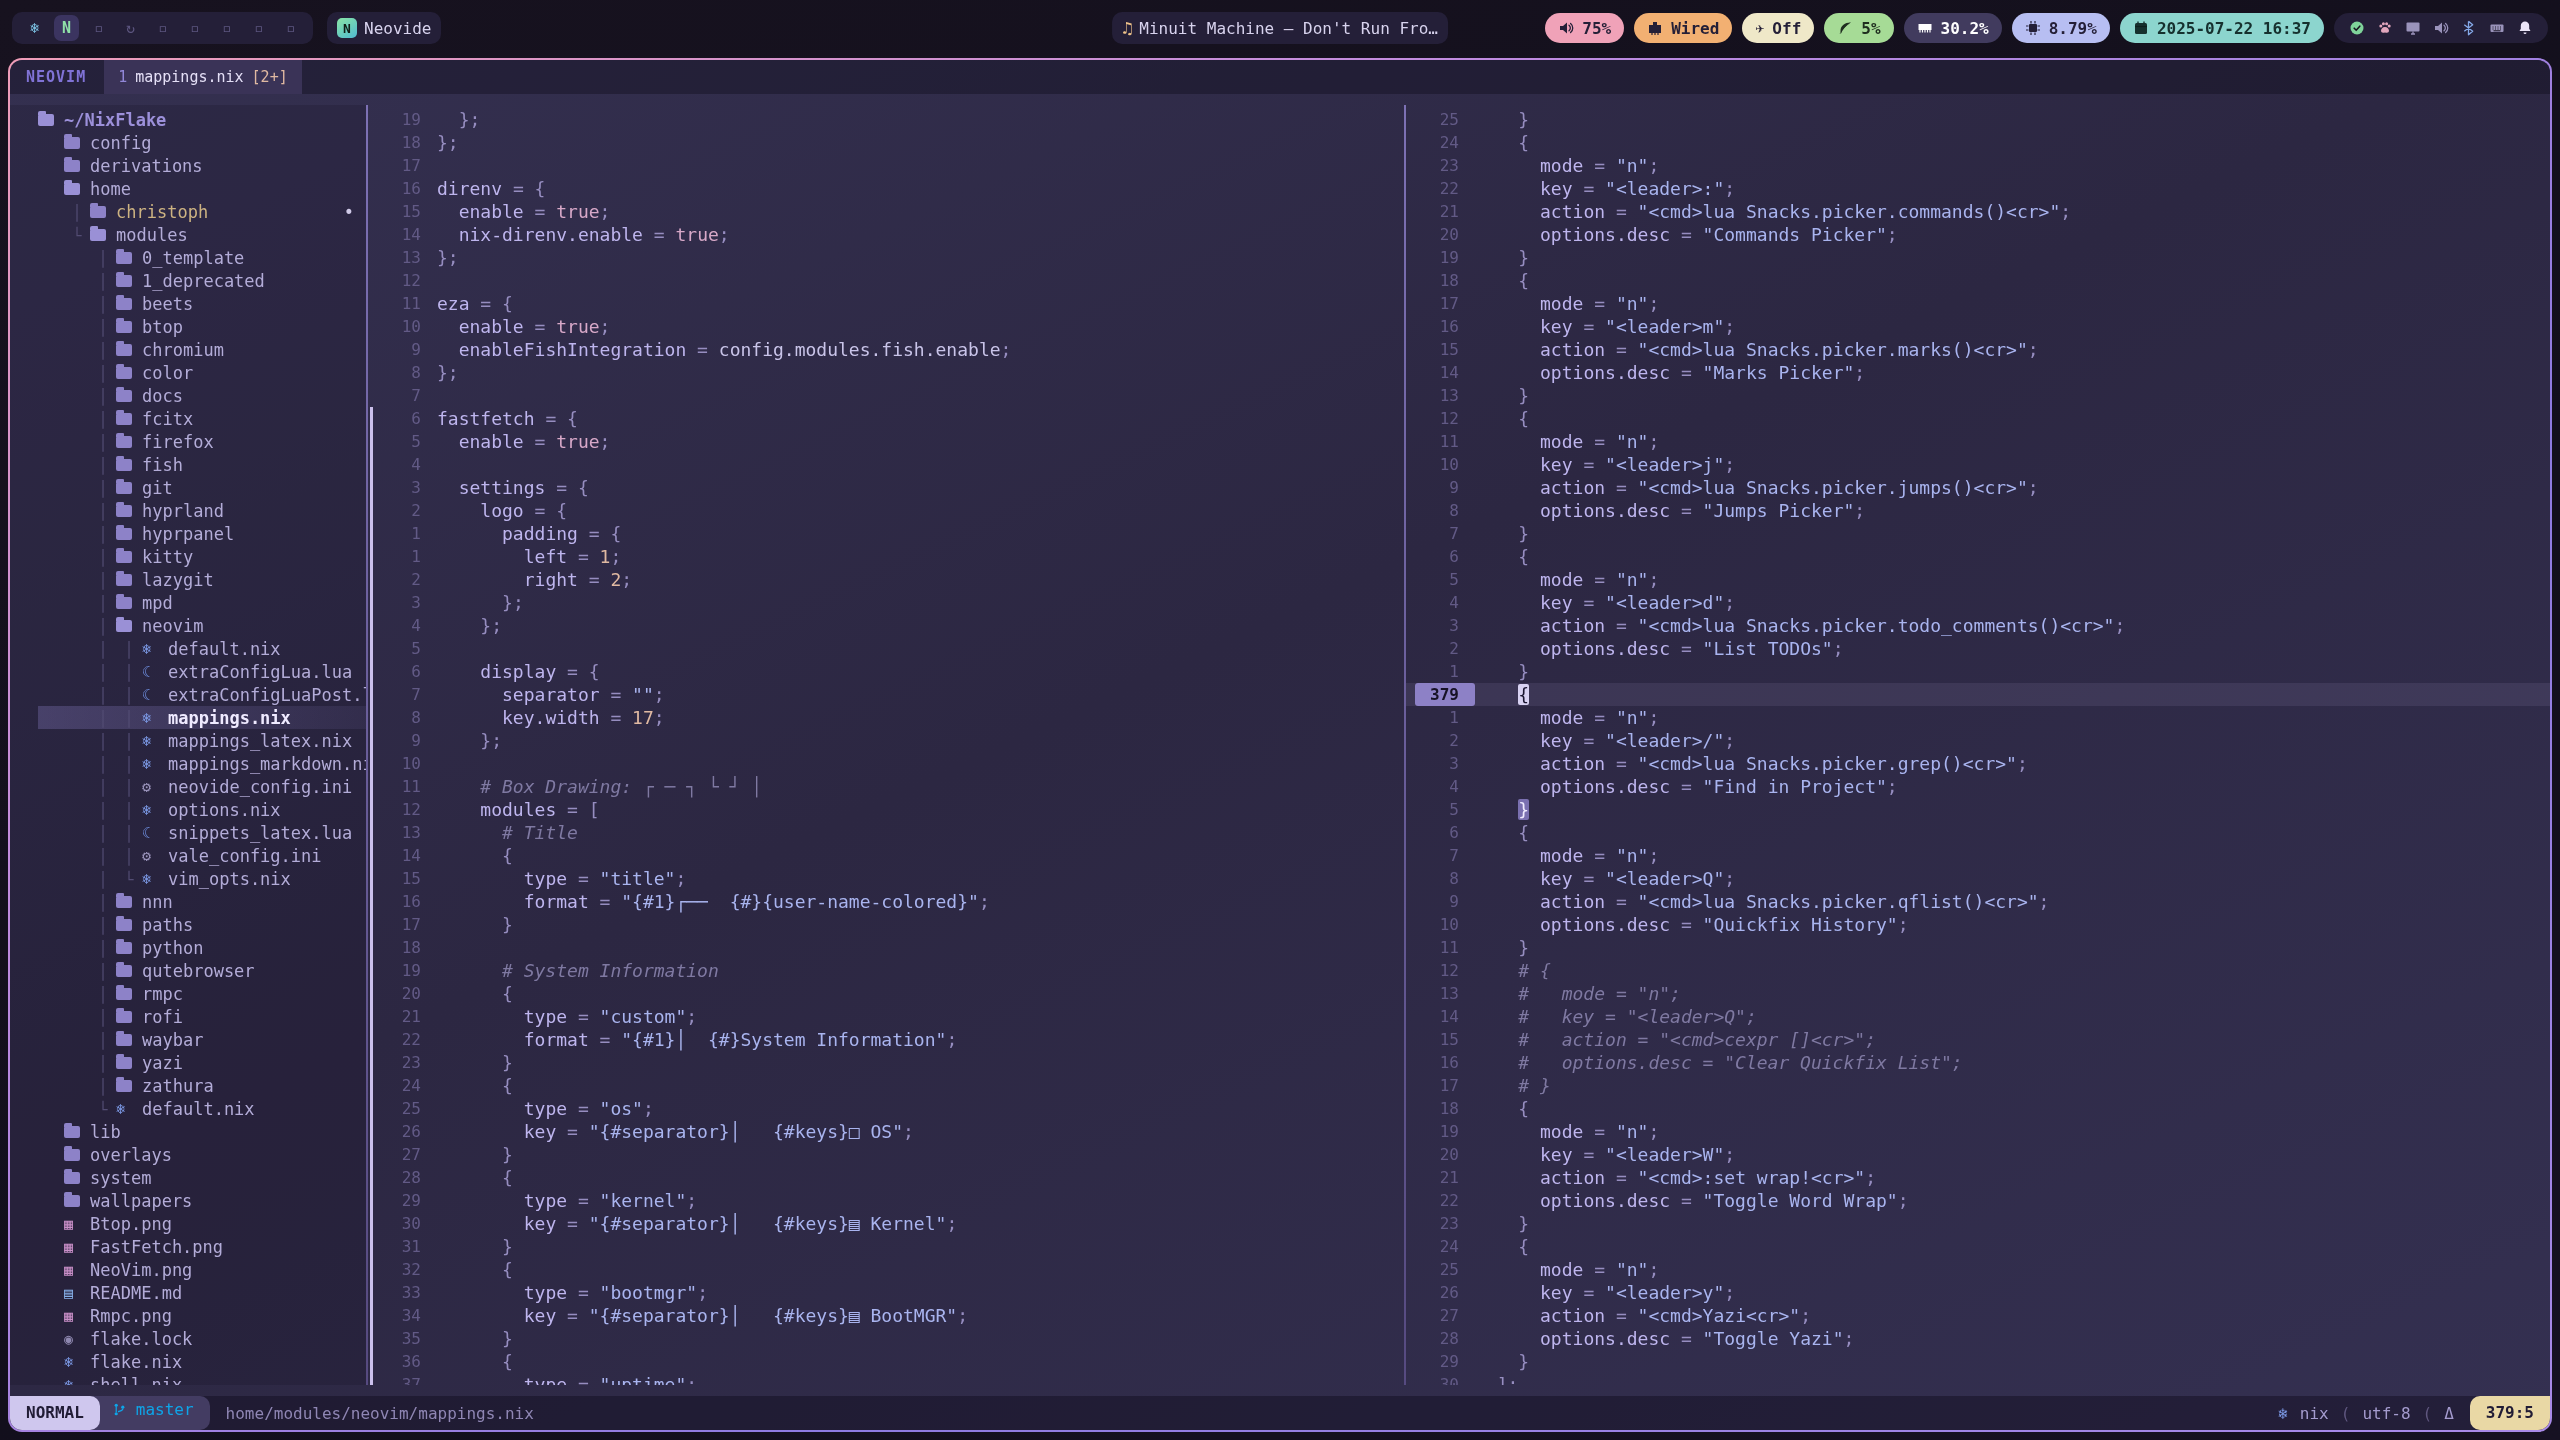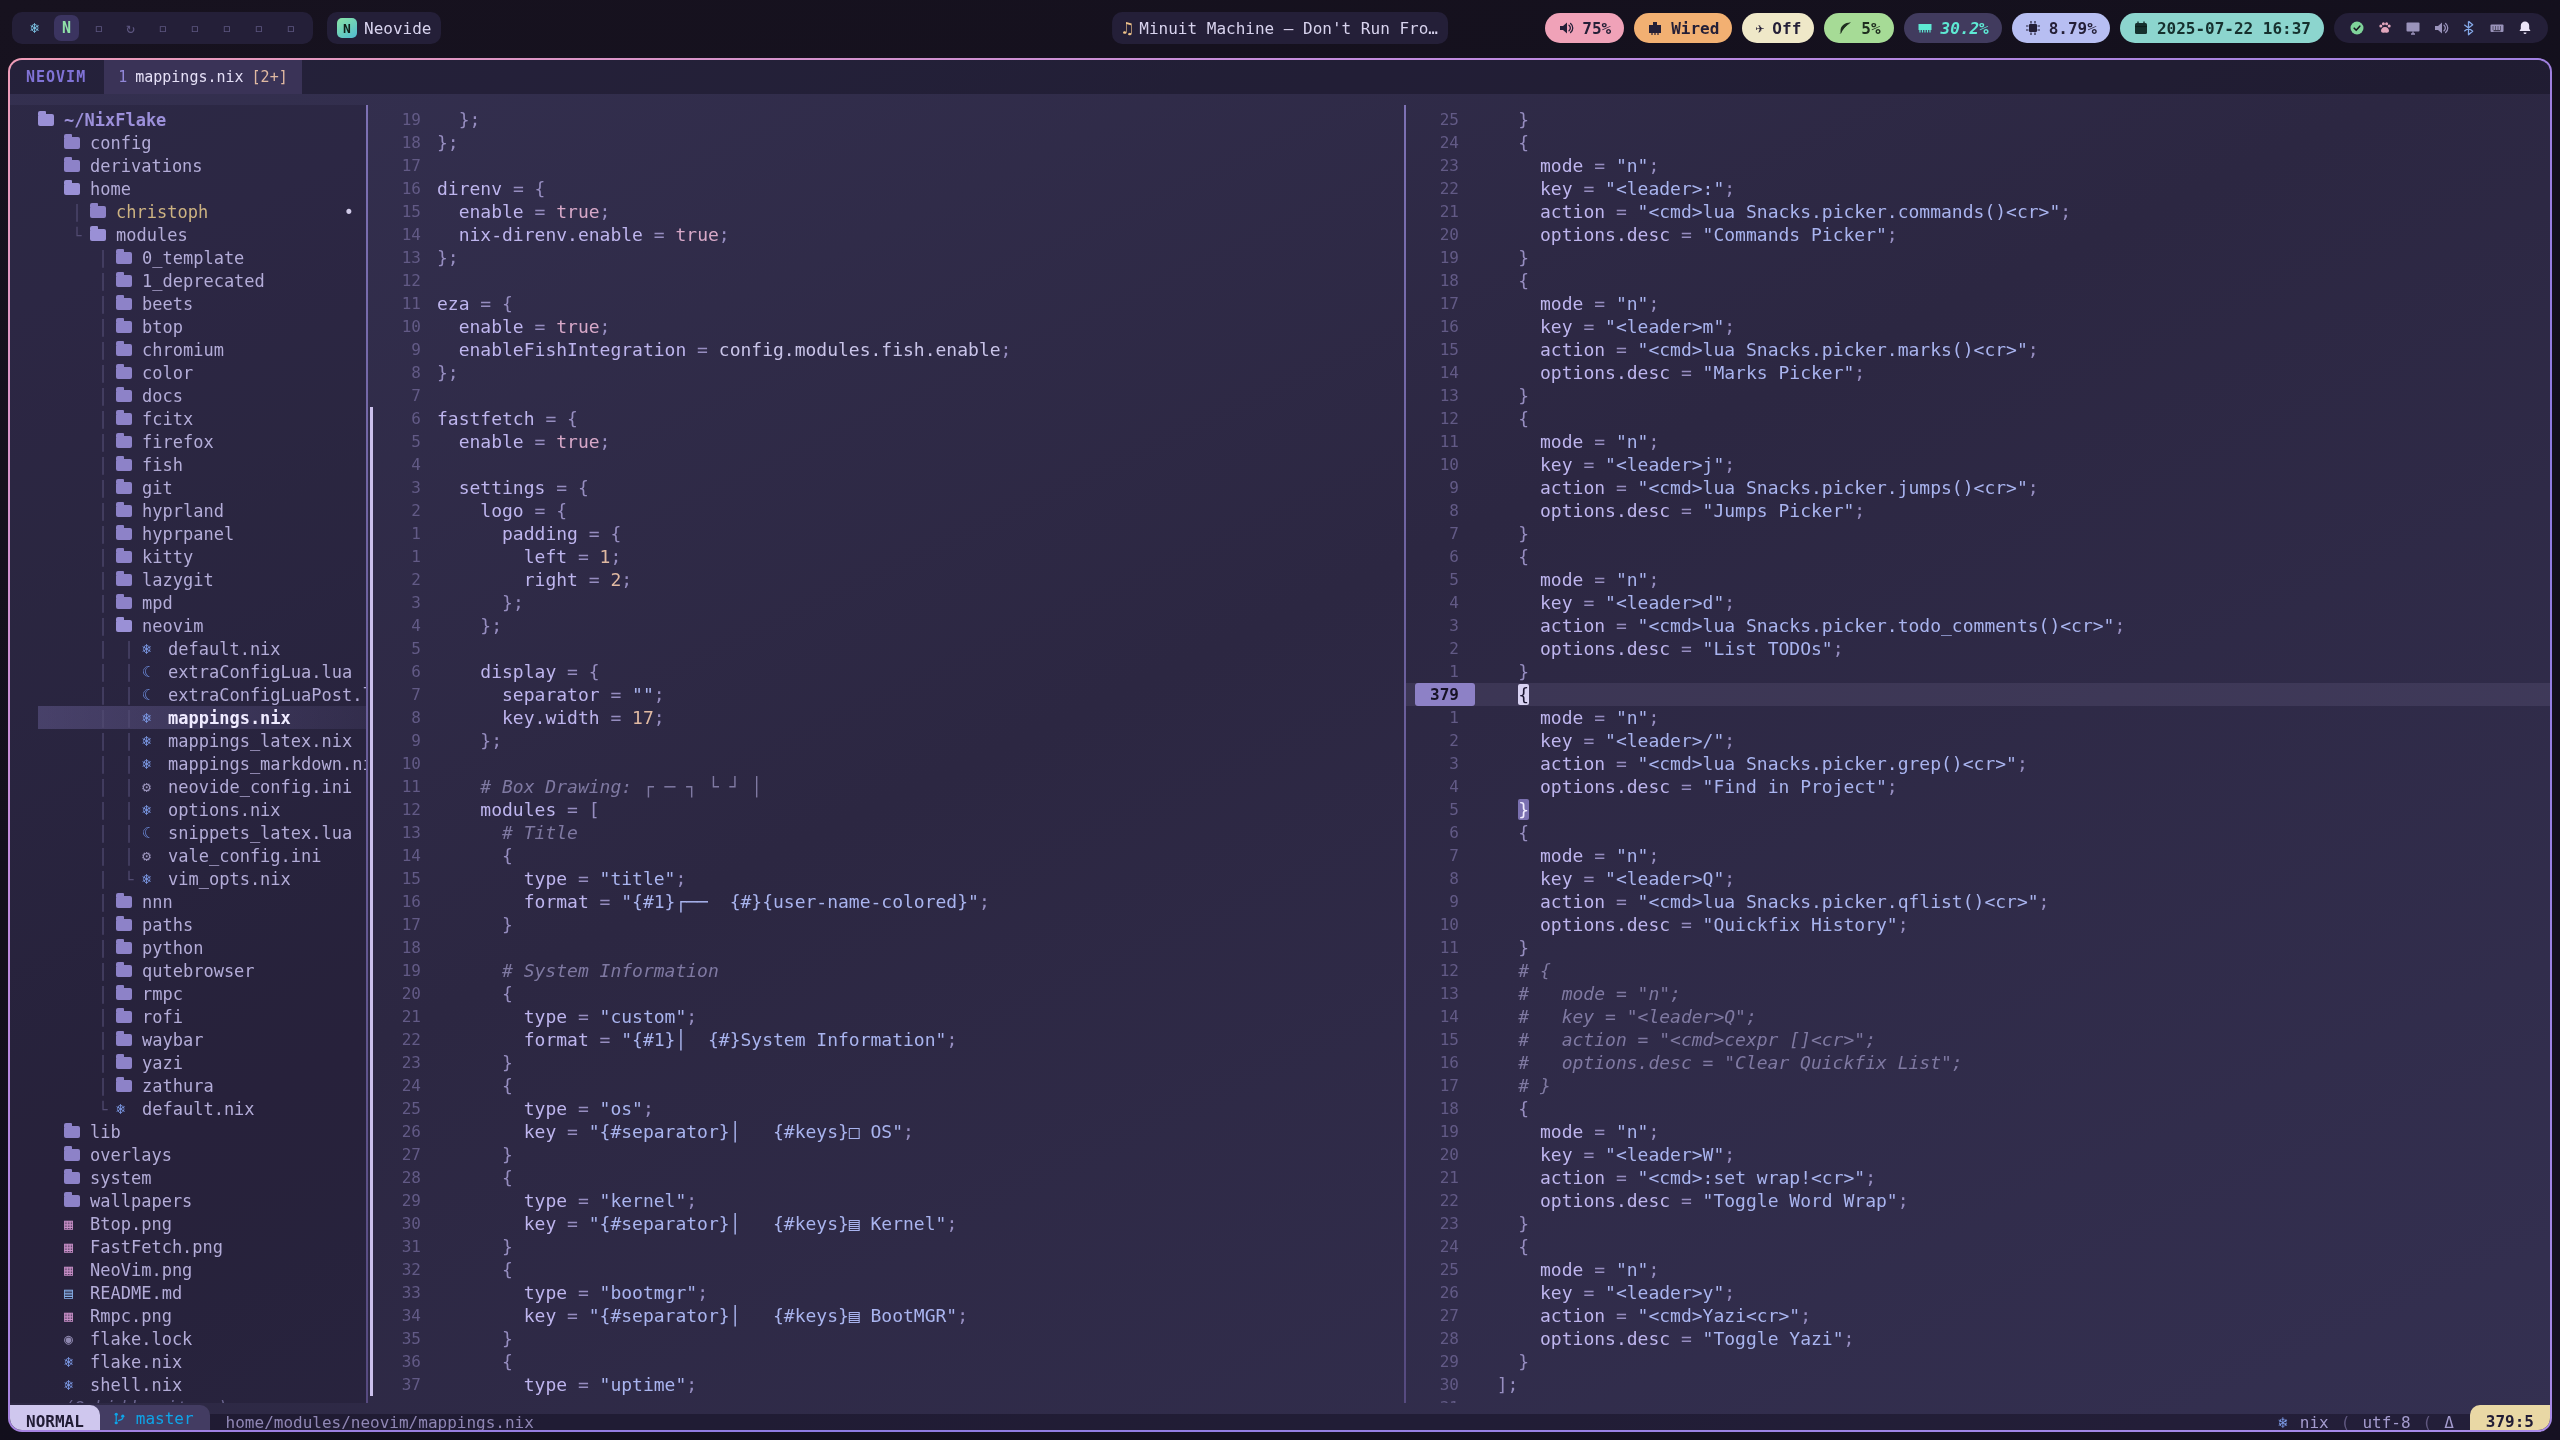--- a/index.html
+++ b/index.html
@@ -85,21 +85,21 @@
   .tk-s { color:#a9b4ef; }
   .tk-n { color:#e0b9a2; }
   .tk-b { color:#d7a8c8; }
   .tk-p { color:#968dc0; }
   .tk-a { color:#beb5ee; }
   .tk-c { color:#7f79a2; font-style:italic;margin-top:44px; }
   .cursor { background:#d8d2f2; color:#1a1530; border-radius:2px; }
   .match { background:#7a70b0; color:#f0ecff; border-radius:2px; }
 
   
-  .status { height:16px; flex:none; display:flex; align-items:center;
+  .status { height:34px; flex:none; display:flex; align-items:center;
             background:rgba(16,12,28,0.45); font-size:16px; color:#8f86b4; }
   .seg-mode { position:relative; z-index:1; padding:0 16px; height:34px; line-height:34px;
               font-weight:bold; background:#cfc7ee; color:#211c35; border-radius:0 10px 10px 0; }
   .seg-branch { height:34px; background:#433c62; color:#0ea5e9; padding:0 16px 8px 24px;
                 margin-left:-12px; border-radius:0 10px 10px 0; display:flex; gap:9px;
                 align-items:center; }
   .seg-branch svg { width:15px; height:15px; fill:currentColor; }
   .seg-path { margin-left:16px; color:#8f86b4; }
   .seg-right { margin-left:auto; display:flex; align-items:center; gap:12px; color:#a49bce; }
   .ft-ico { color:#7d9be8; }
@@ -163,21 +163,21 @@
         </div>
         <div class="mod" style="background: rgb(166, 219, 150); color: rgb(31, 46, 31);">
           <span class="icn">
             <svg viewBox="0 0 16 16">
               <path d="M13.5 2.5C8 2.5 3.5 5.5 3.5 11c0 1 .2 1.8.5 2.5C5.5 9 9 6 13.5 2.5z"></path>
               <path d="M3 14c2-5 6-8.5 10.5-11.5" stroke="currentColor" fill="none" stroke-width="1" opacity=".5"></path>
             </svg>
           </span>
           <span class="mlabel">5%</span>
         </div>
-        <div class="mod" style="background: rgb(65, 59, 94); color: #5eead4; font-style: italic;">
+        <div class="mod" style="background: rgb(65, 59, 94); color: #ffffff;">
           <span class="icn">
             <svg viewBox="0 0 16 16">
               <path d="M1.5 4h13v6h-13z"></path>
               <path d="M3 10v2.5M5.5 10v2.5M8 10v2.5M10.5 10v2.5M13 10v2.5" stroke="currentColor" stroke-width="1.2" fill="none"></path>
             </svg>
           </span>
           <span class="mlabel">30.2%</span>
         </div>
         <div class="mod" style="background: rgb(183, 190, 242); color: rgb(36, 31, 55);">
           <span class="icn">

